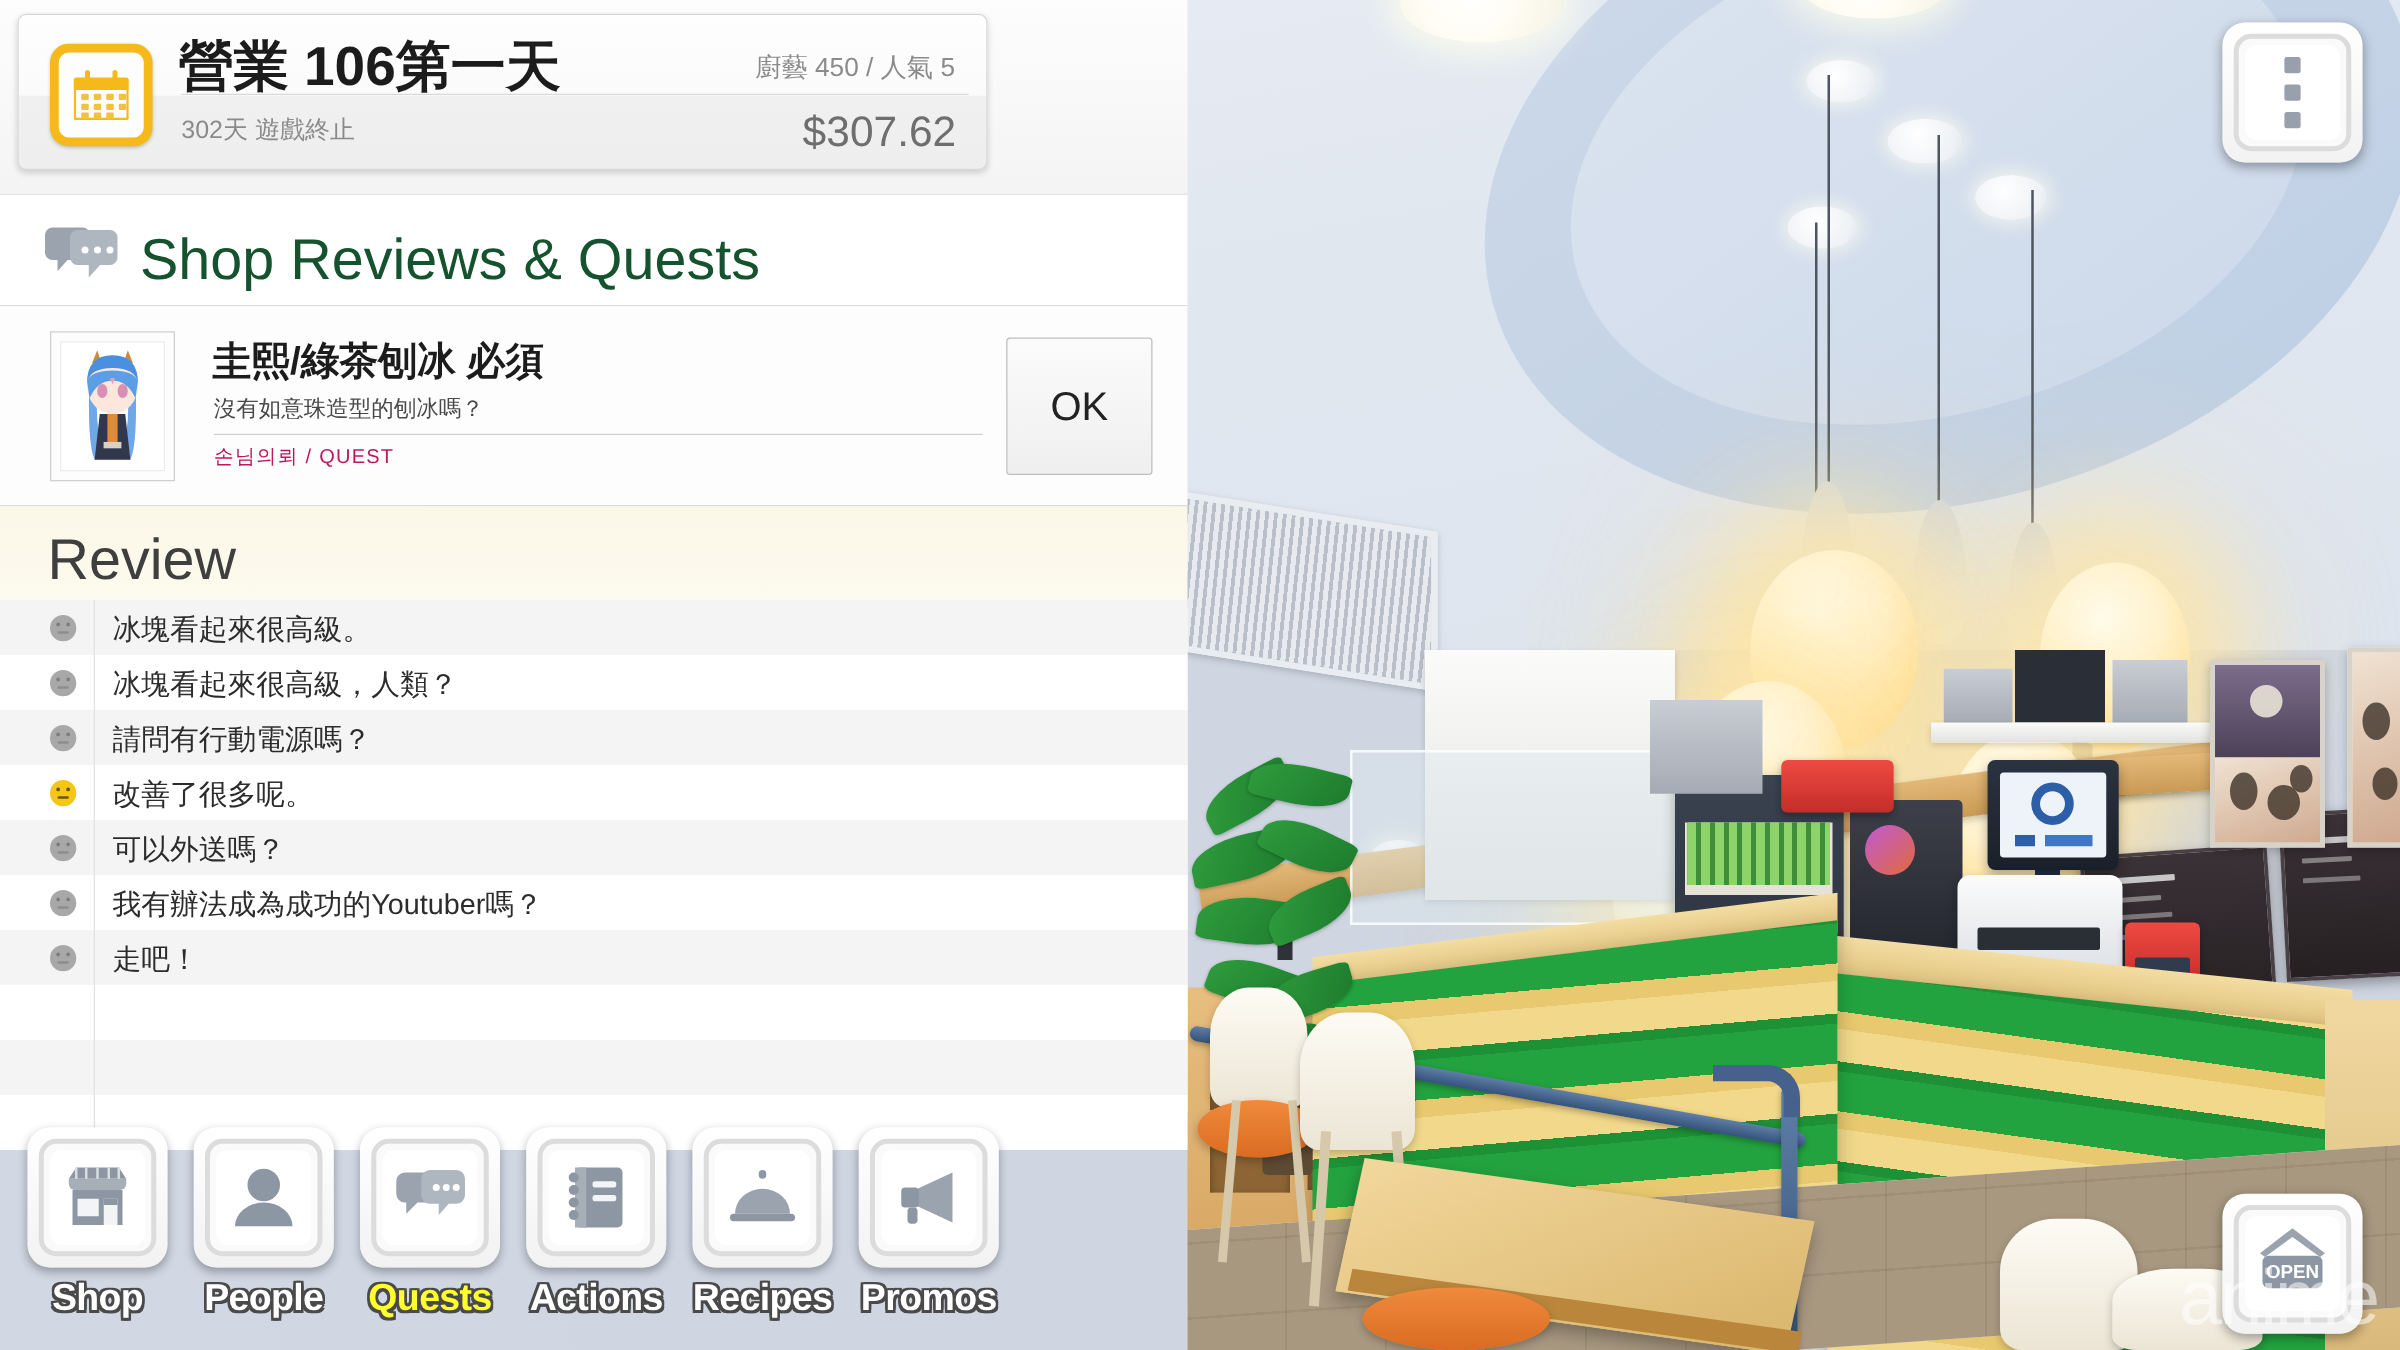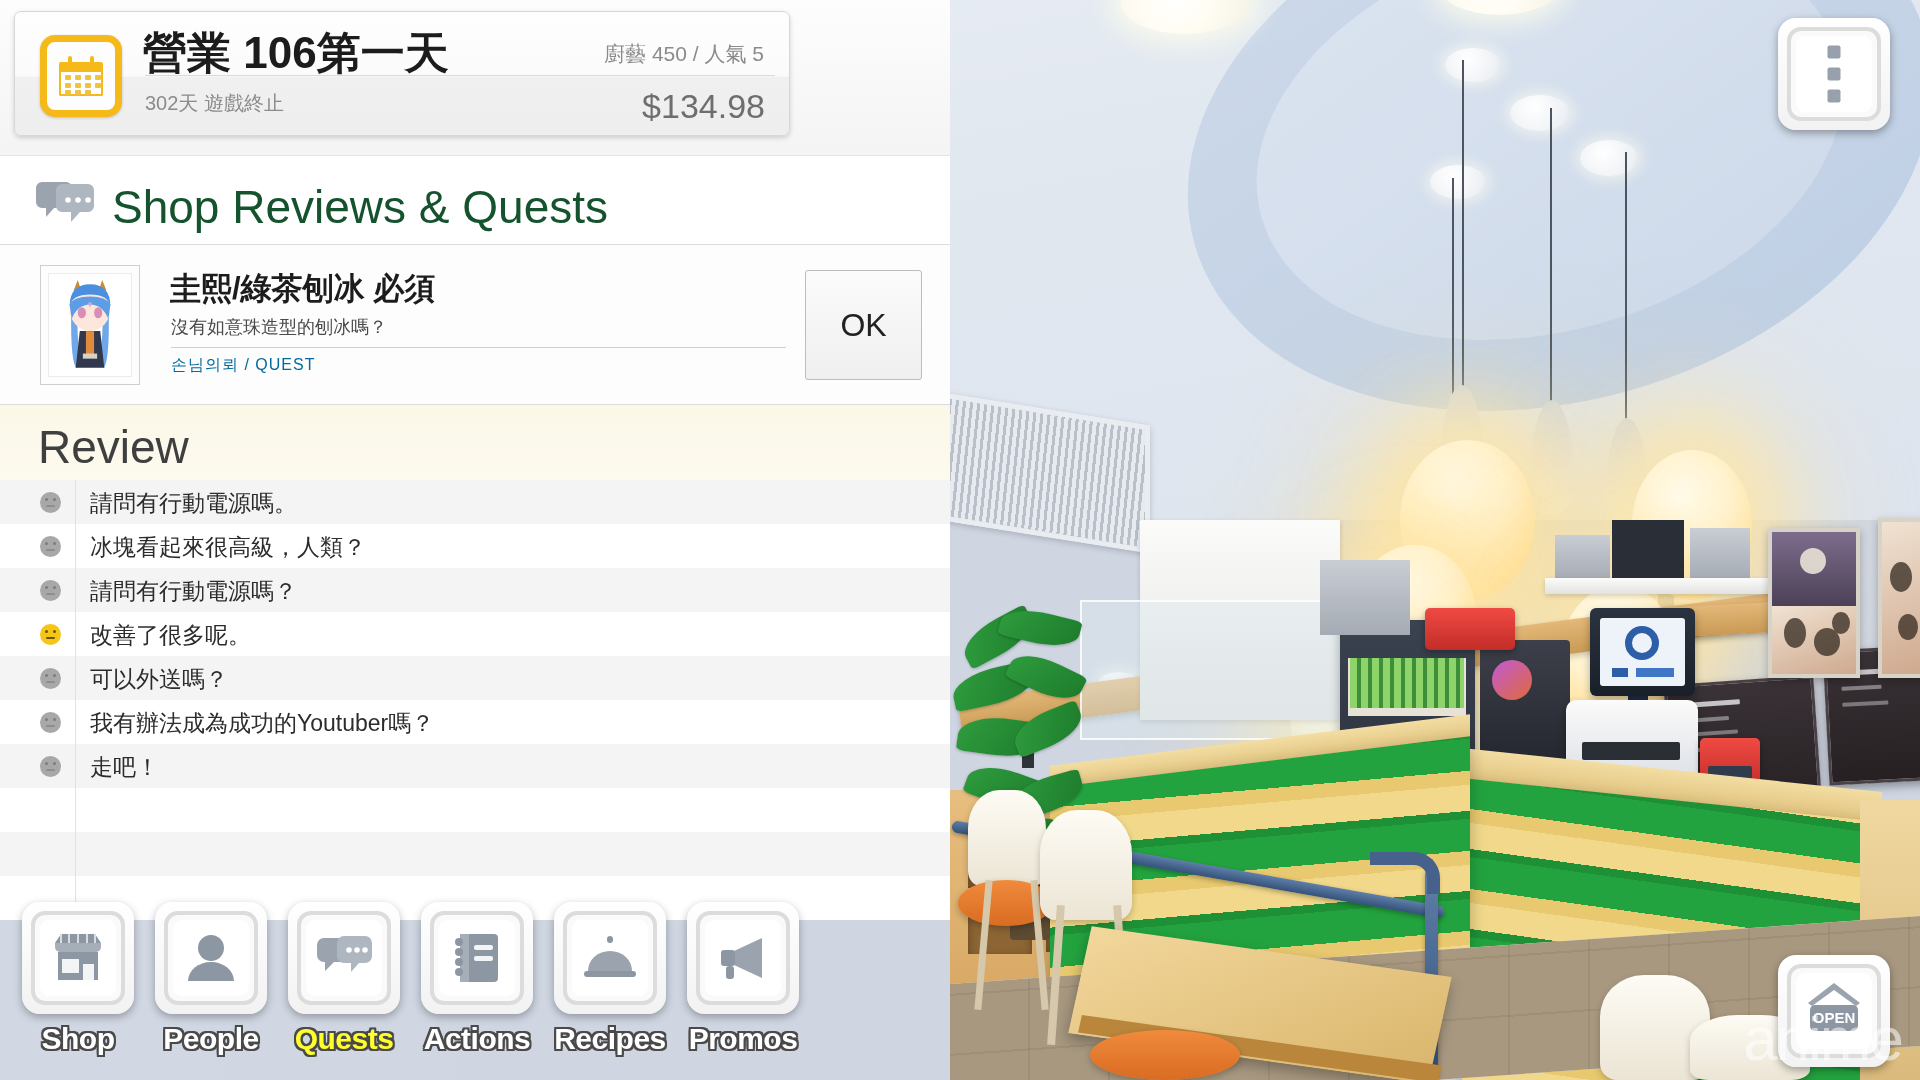--- a/index.html
+++ b/index.html
@@ -162,21 +162,21 @@
   .quest { position:absolute; left:0; top:245px; width:950px; height:160px;
      background:#fdfdfd; border-bottom:1px solid #dcdcdc; }
   .q-thumb { position:absolute; left:40px; top:20px; width:100px; height:120px;
      background:#fdfdfd; border:1px solid #cfcfcf; padding:7px; }
   .q-thumb-in { width:100%; height:100%; background:#fff; border:1px solid #ececec;
      position:relative; overflow:hidden; }
   .q-title { position:absolute; left:170px; top:23px; font-size:31px; font-weight:bold;
      color:#1c1c1c; white-space:nowrap;}
   .q-desc { position:absolute; left:171px; top:70px; font-size:18px; color:#4a4a4a;text-align:center; }
   .q-line { position:absolute; left:171px; top:102px; width:615px; height:1px; background:#cfcfcf;}
-  .q-tag { position:absolute; left:171px; top:110px; font-size:16px; color:#0369a1;
+  .q-tag { position:absolute; left:171px; top:110px; font-size:16px; color:#be185d;
      letter-spacing:1px;}
   .q-ok { position:absolute; left:805px; top:25px; width:117px; height:110px;
      background:linear-gradient(180deg,#fbfbfb,#efefef); border:1px solid #bdbdbd;
      border-radius:3px; display:flex; align-items:center; justify-content:center;
      font-size:32px; color:#222; cursor:pointer; }
 
   
   .rev { position:absolute; left:0; top:405px; width:950px; height:485px;
      background:linear-gradient(180deg,#fbf8e8 0%,#fdfbf1 22%,#ffffff 46%,#ffffff 100%); }
   .rev-h { position:absolute; left:38px; top:15px; font-size:46px; color:#3f3f3f; }
@@ -443,21 +443,21 @@
             <div class="cal-dot" style="left:4px;top:18px;"></div>
             <div class="cal-dot" style="left:14px;top:18px;"></div>
             <div class="cal-dot" style="left:24px;top:18px;"></div>
           </div>
         </div>
       </div>
       <div class="hdr-title">營業 106第一天</div>
       <div class="hdr-divider"></div>
       <div class="hdr-sub">302天 遊戲終止</div>
       <div class="hdr-stats">廚藝 450 / 人氣 5</div>
-      <div class="hdr-money">$134.98</div>
+      <div class="hdr-money">$307.62</div>
     </div>
   </div>
 
   <div class="sect">
     <div class="bubbles">
       <svg width="62" height="46" viewBox="0 0 62 46">
         <path d="M2 8a6 6 0 0 1 6-6h24a6 6 0 0 1 6 6v14a6 6 0 0 1-6 6H20l-8 9v-9H8a6 6 0 0 1-6-6z" fill="#9aa3ae"></path>
         <path d="M22 4a6 6 0 0 1 6-6h26a6 6 0 0 1 6 6v16a6 6 0 0 1-6 6h-8l-9 10v-10H28a6 6 0 0 1-6-6z" fill="#aeb6c0" transform="translate(0,6)"></path>
         <circle cx="34" cy="20" r="2.8" fill="#ffffff"></circle>
         <circle cx="44" cy="20" r="2.8" fill="#ffffff"></circle>
@@ -497,21 +497,21 @@
   <div class="rev">
     <div class="rev-h">Review</div>
     <div class="rev-list" id="review-list">
         <div class="rrow odd">
           <div class="rsep"></div>
           <div class="rface">
             <i class="e1"></i>
             <i class="e2"></i>
             <u></u>
           </div>
-          <div class="rtext">請問有行動電源嗎。</div>
+          <div class="rtext">冰塊看起來很高級。</div>
         </div>
         <div class="rrow even">
           <div class="rsep"></div>
           <div class="rface">
             <i class="e1"></i>
             <i class="e2"></i>
             <u></u>
           </div>
           <div class="rtext">冰塊看起來很高級，人類？</div>
         </div>

